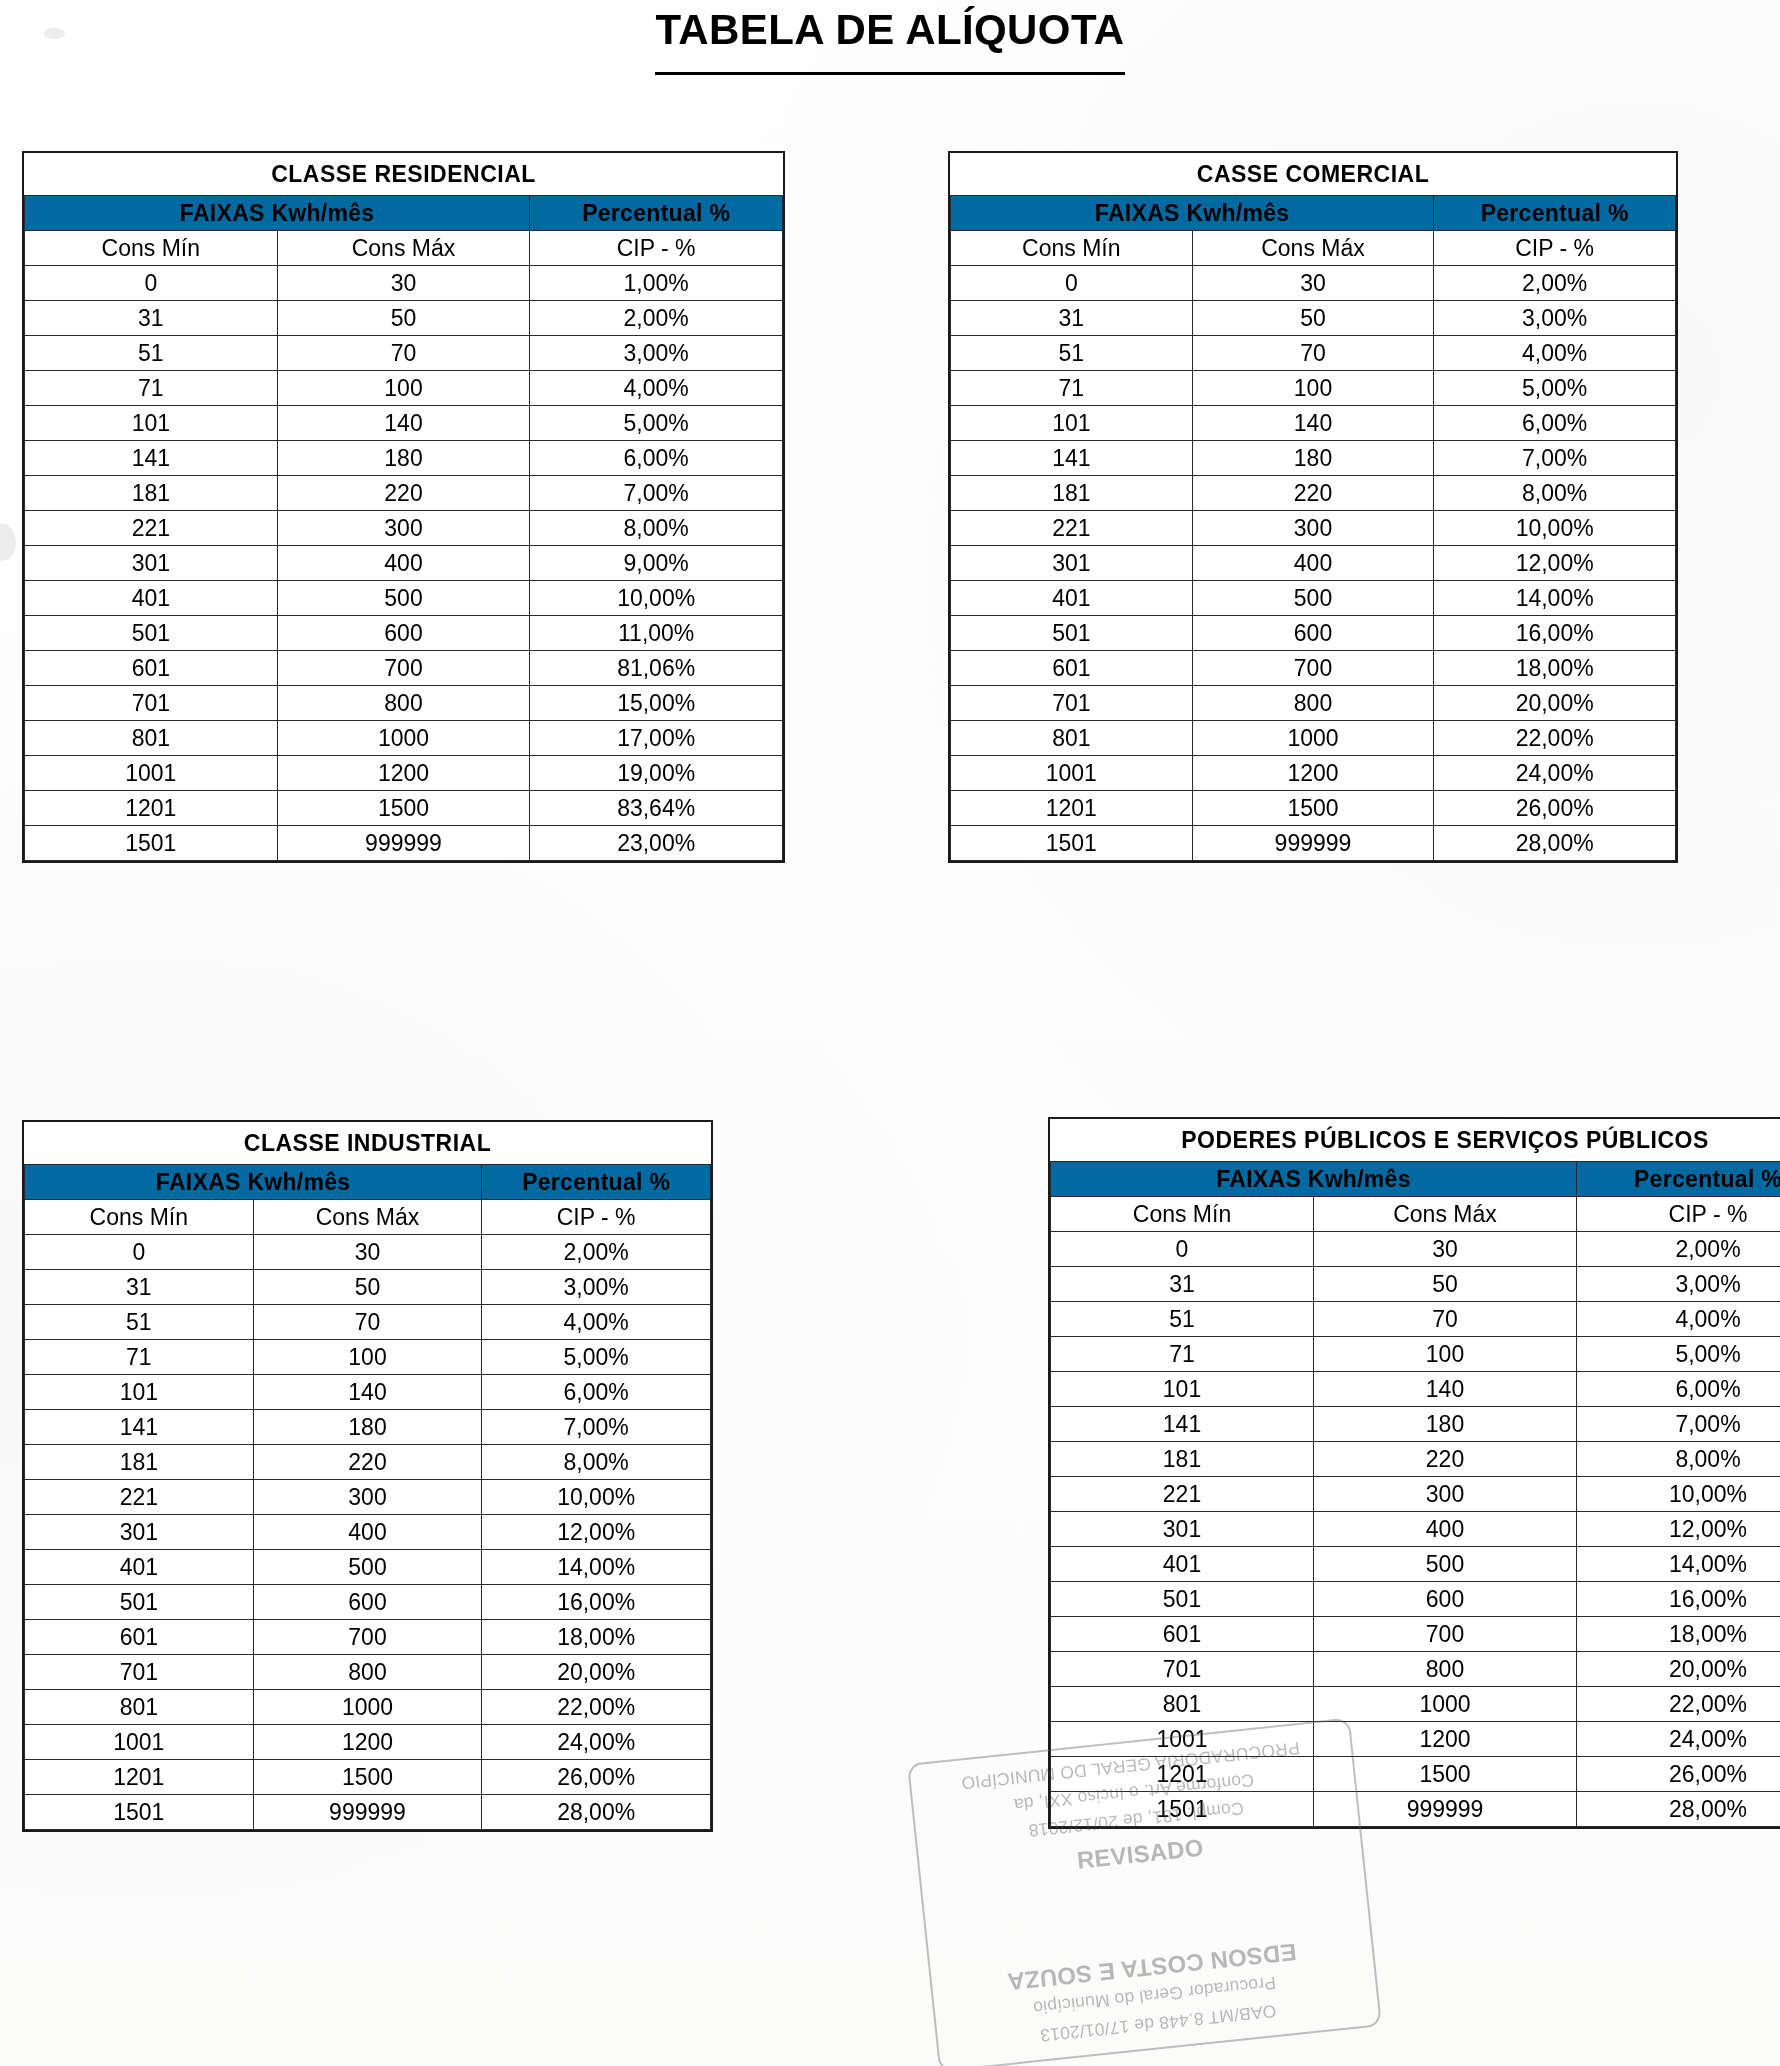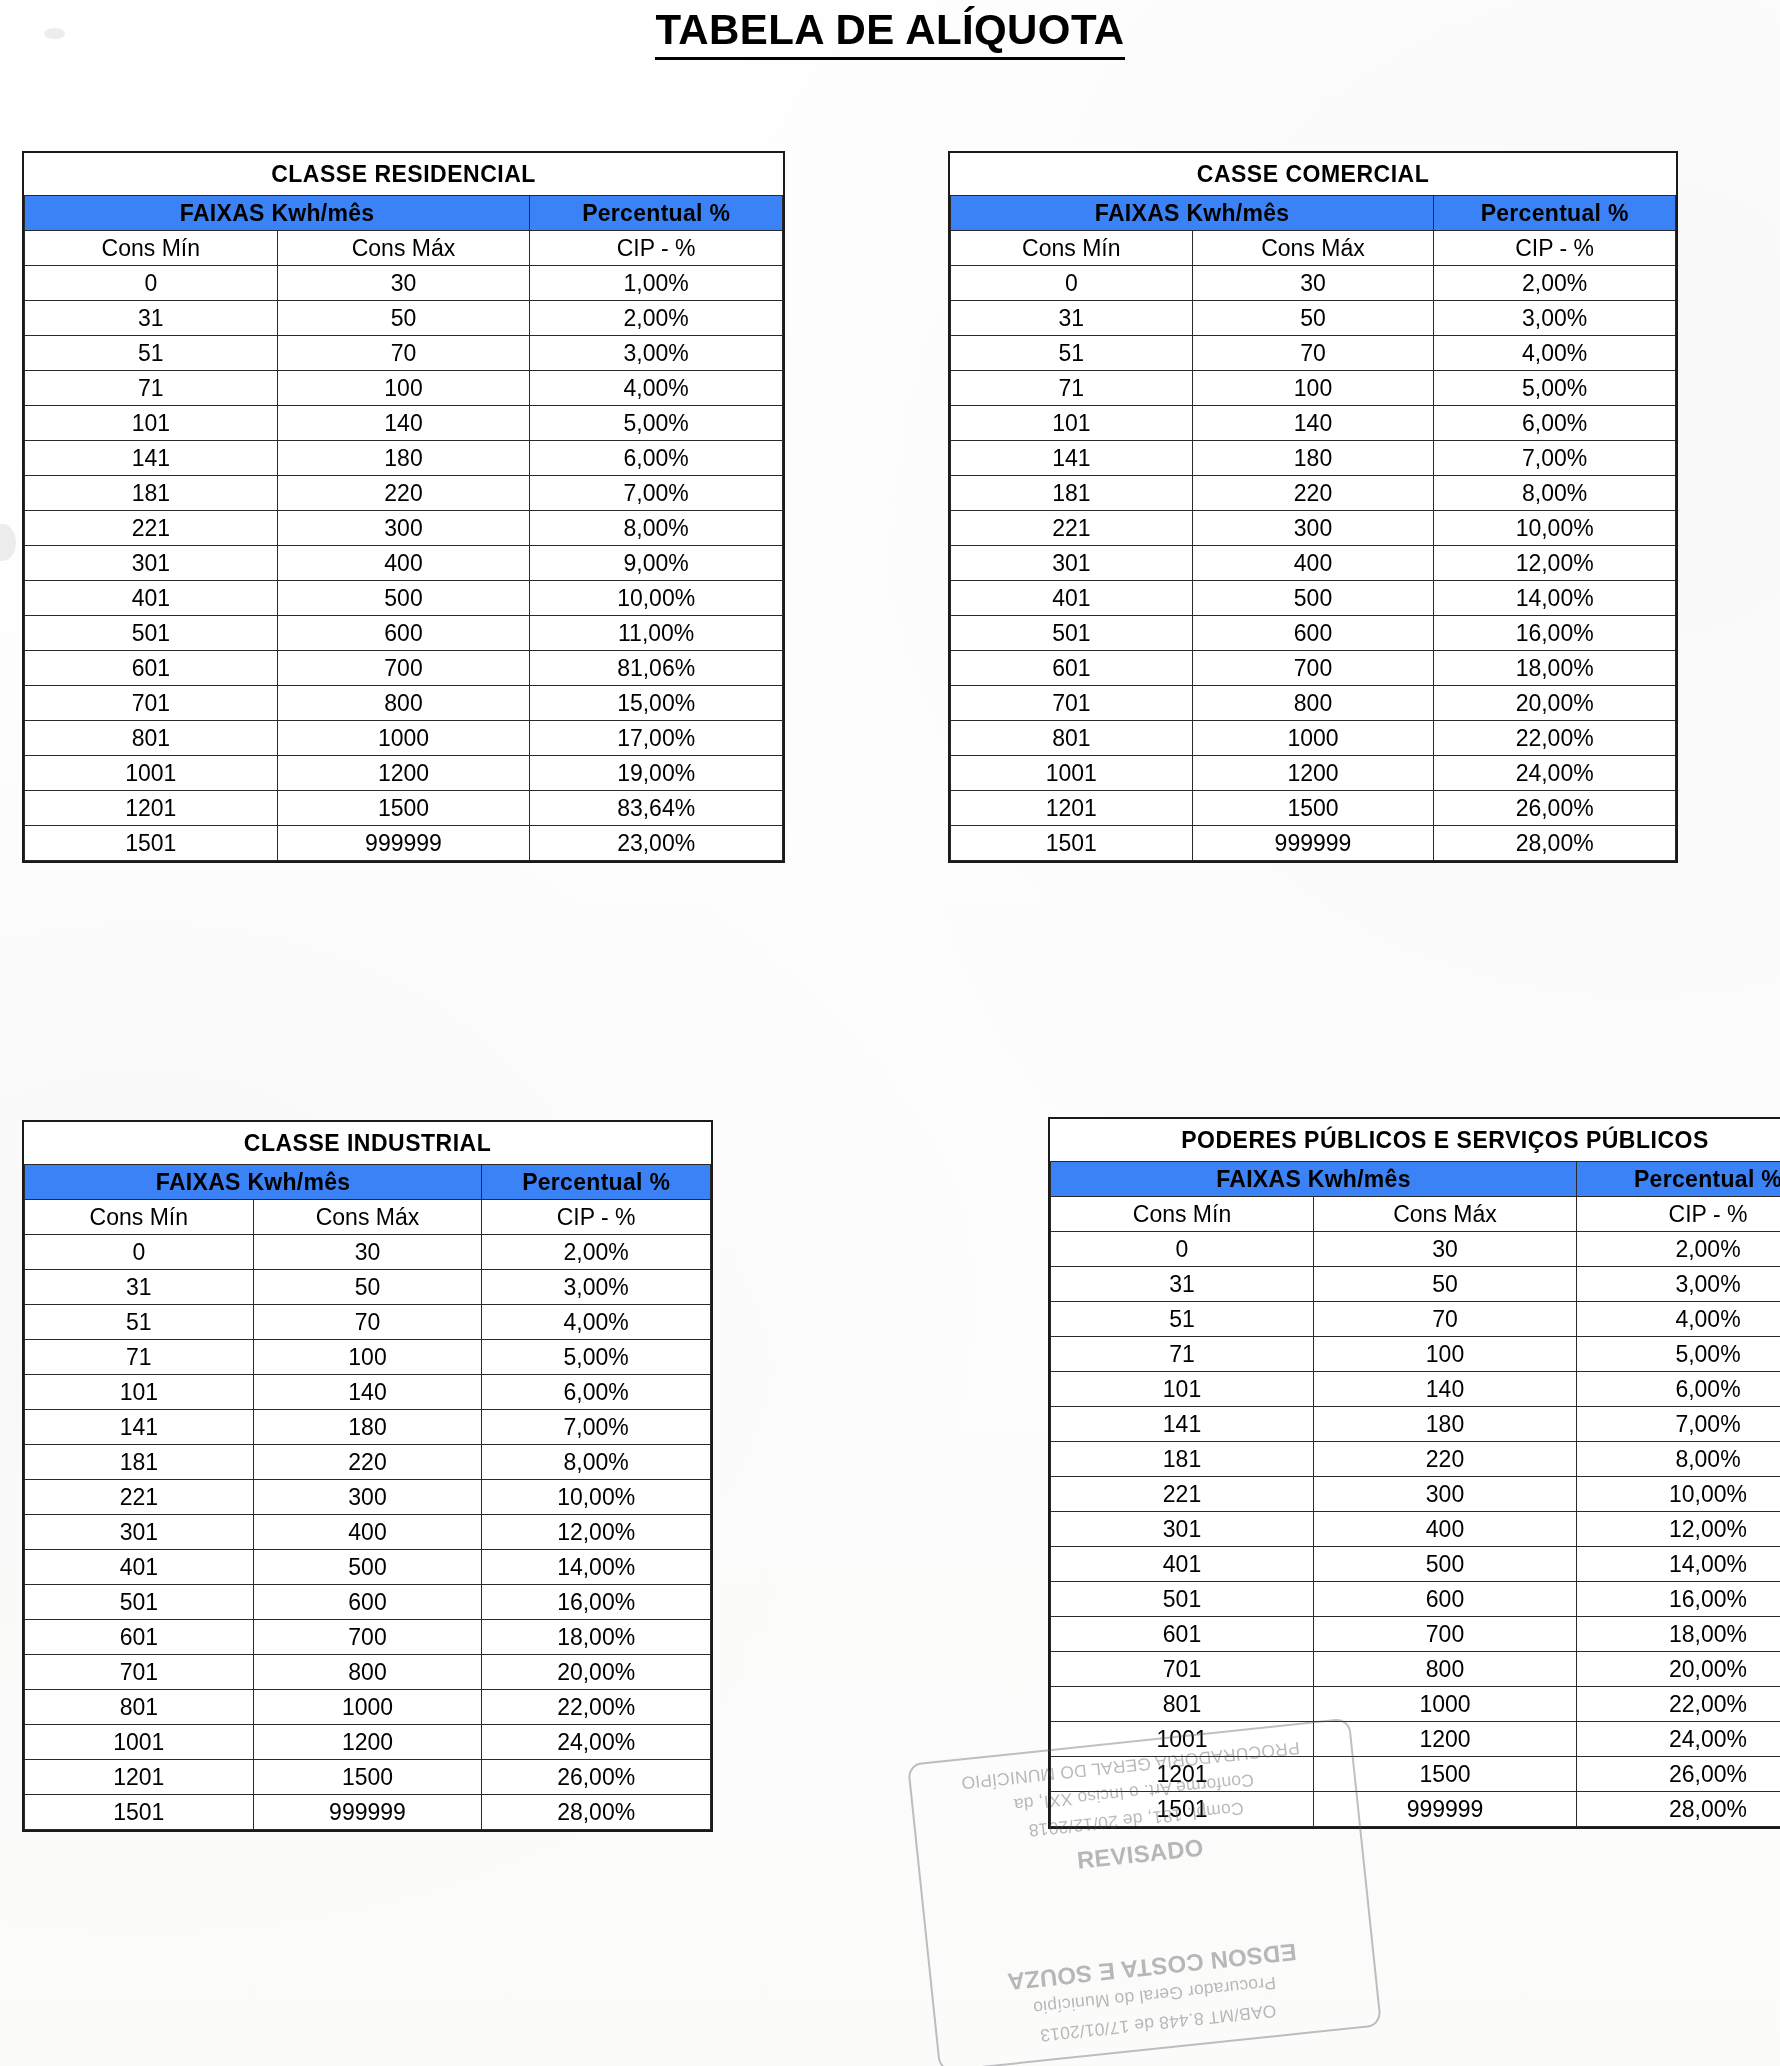--- a/index.html
+++ b/index.html
@@ -38,21 +38,21 @@
     left: 0;
     width: 100%;
     text-align: center;
     font-family: "Liberation Sans", sans-serif;
     font-size: 42px;
     font-weight: bold;
     letter-spacing: 0.4px;
   }
   .doc-title span {
     border-bottom: 3.2px solid #000;
-    padding-bottom: 4px;
+    padding-bottom: 19px;
   }
 
   .table-block {
     position: absolute;
     border: 2.4px solid #1a1a1a;
     box-sizing: border-box;
     background: #fff;
   }
 
   table.aliquota {
@@ -78,21 +78,21 @@
     padding: 8px 1.6px 7.2px 1.6px !important;
     height: auto !important;
     margin-top: 28px;
   }
   .title-row td {
     border-top: none !important;
     border-left: none !important;
     border-right: none !important;
   }
   .band-row td {
-    background: #3b82f6;
+    background: #0369a1;
     font-family: "Liberation Serif", serif;
     font-weight: bold;
     font-size: 25.4px;
     letter-spacing: 0.3px;
     height: 38px;
   }
   .sub-row td {
     font-size: 24px;
     font-family: "Liberation Sans", sans-serif;
   }

